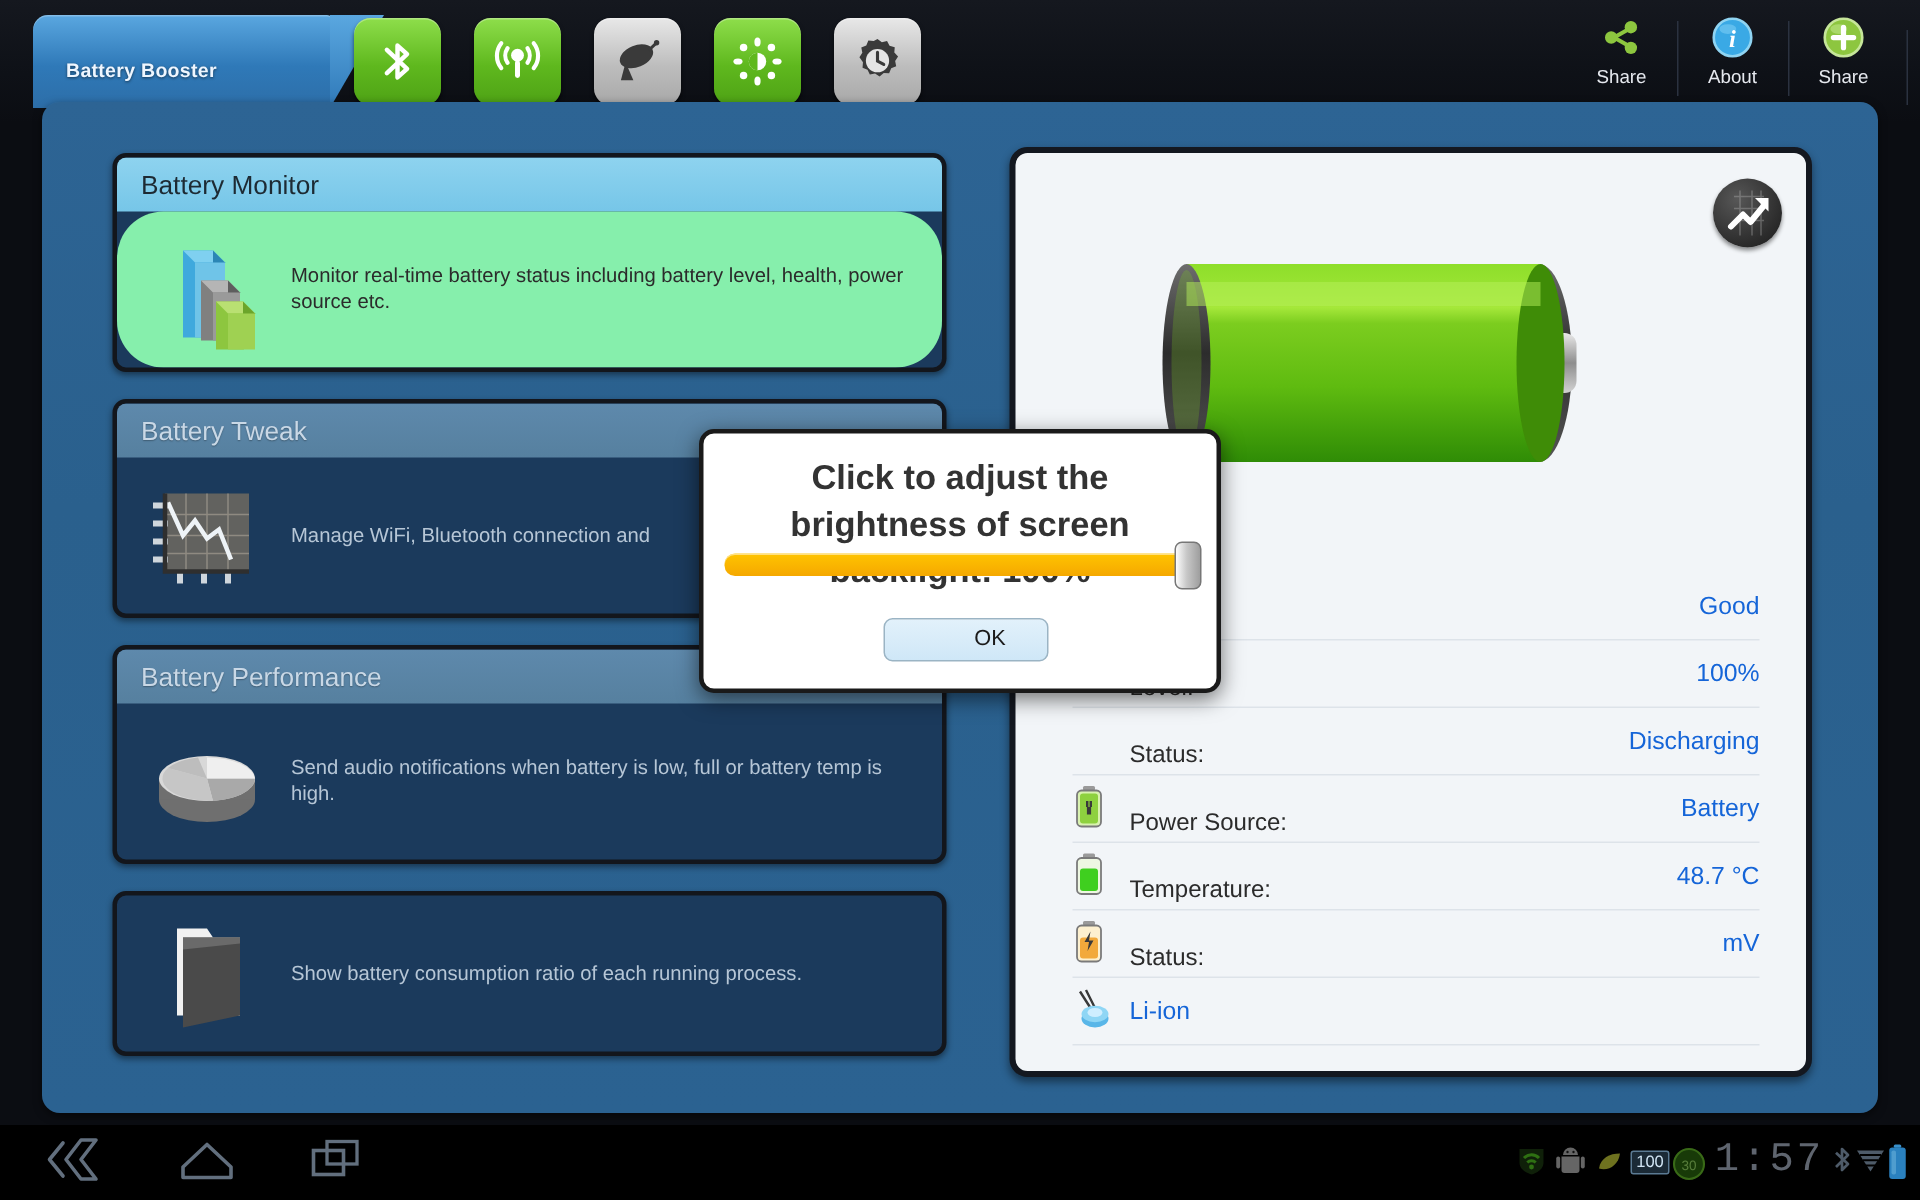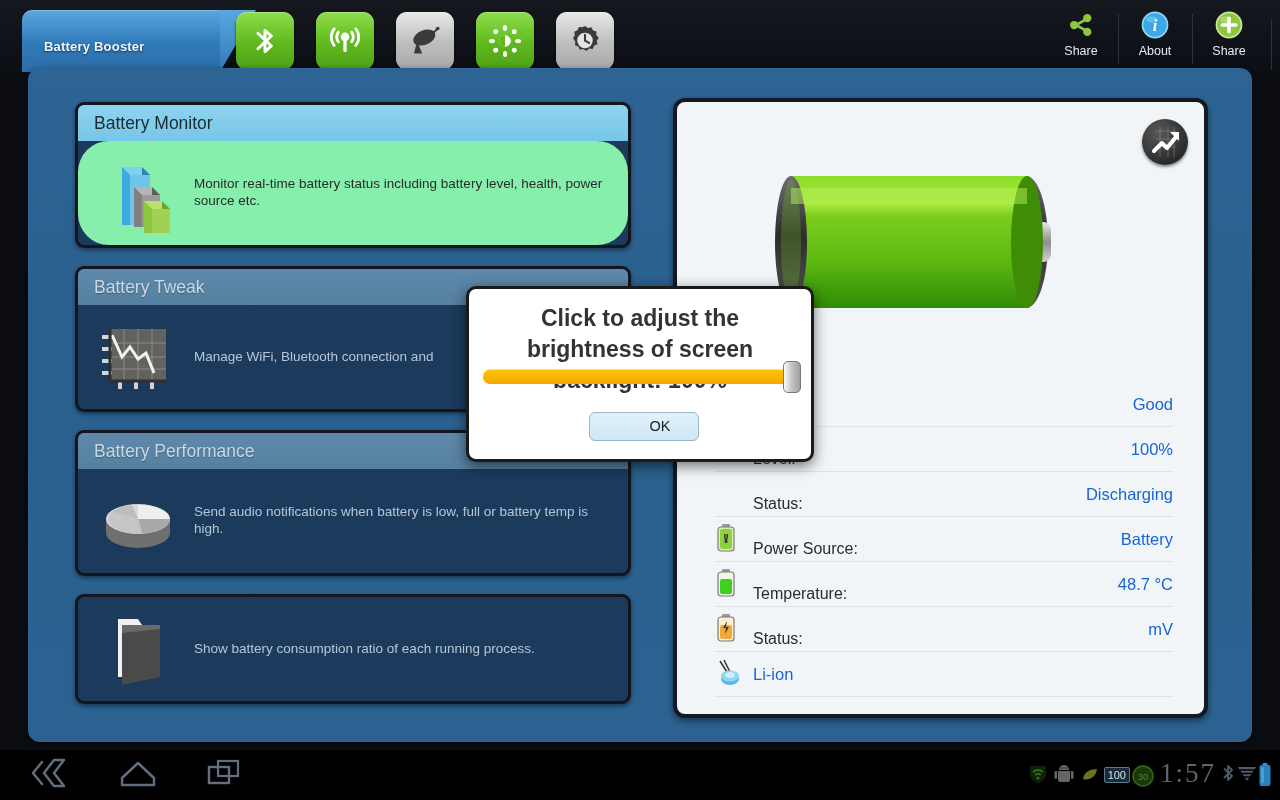--- a/index.html
+++ b/index.html
@@ -142,21 +142,21 @@
     line-height:27px; text-align:center; cursor:pointer;padding-left:32px;
   }
 
   
   .sysbar { position:absolute; left:0; bottom:0; width:1280px; height:50px; background:#000; }
   .navbtns { position:absolute; left:10px; top:0; height:50px; display:flex; align-items:center; gap:28px; padding-left:14px; }
   .navbtn { width:58px; height:38px; position:relative; opacity:.62; }
   .sysright { position:absolute; right:8px; top:0; height:50px; display:flex; align-items:center; }
   .sysicon { width:26px; height:26px; position:relative; opacity:.55; }
   .clock {
-    font-family:Liberation Serif, serif; font-size:27px; letter-spacing:2px;
+    font-family:Liberation Mono, monospace; font-size:27px; letter-spacing:2px;
     color:#9aa4b4; opacity:.62; padding:0 4px 3px 4px;
   }
   .badge100 {
     font-size:11px; color:#cfe3f2; border:1px solid #5b7a93; background:#1b2a36;
     padding:1px 3px; border-radius:2px; font-family:"Liberation Sans", sans-serif;
   }
 </style>
 </head>
 <body>
 

